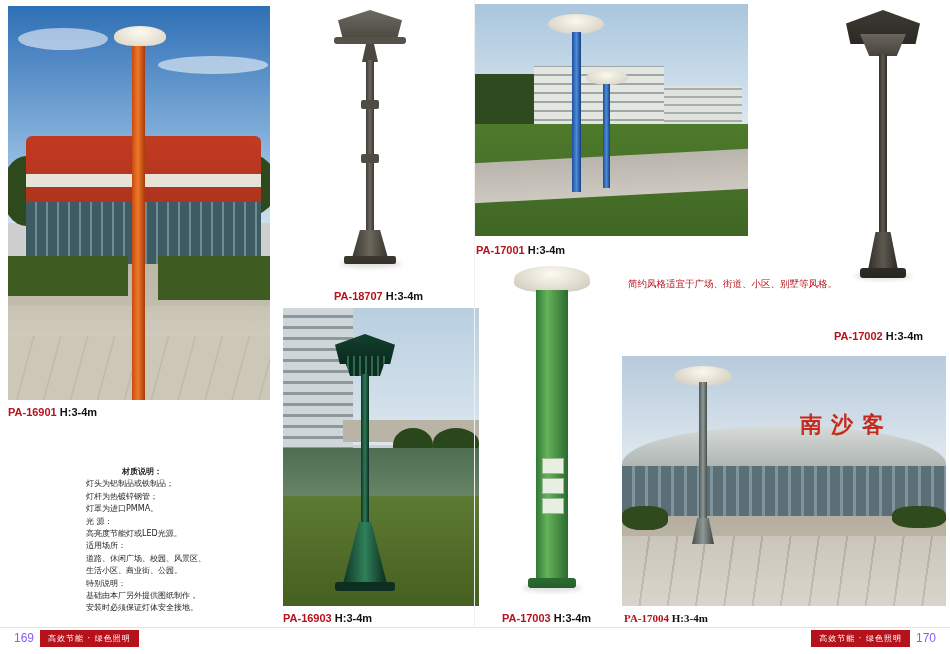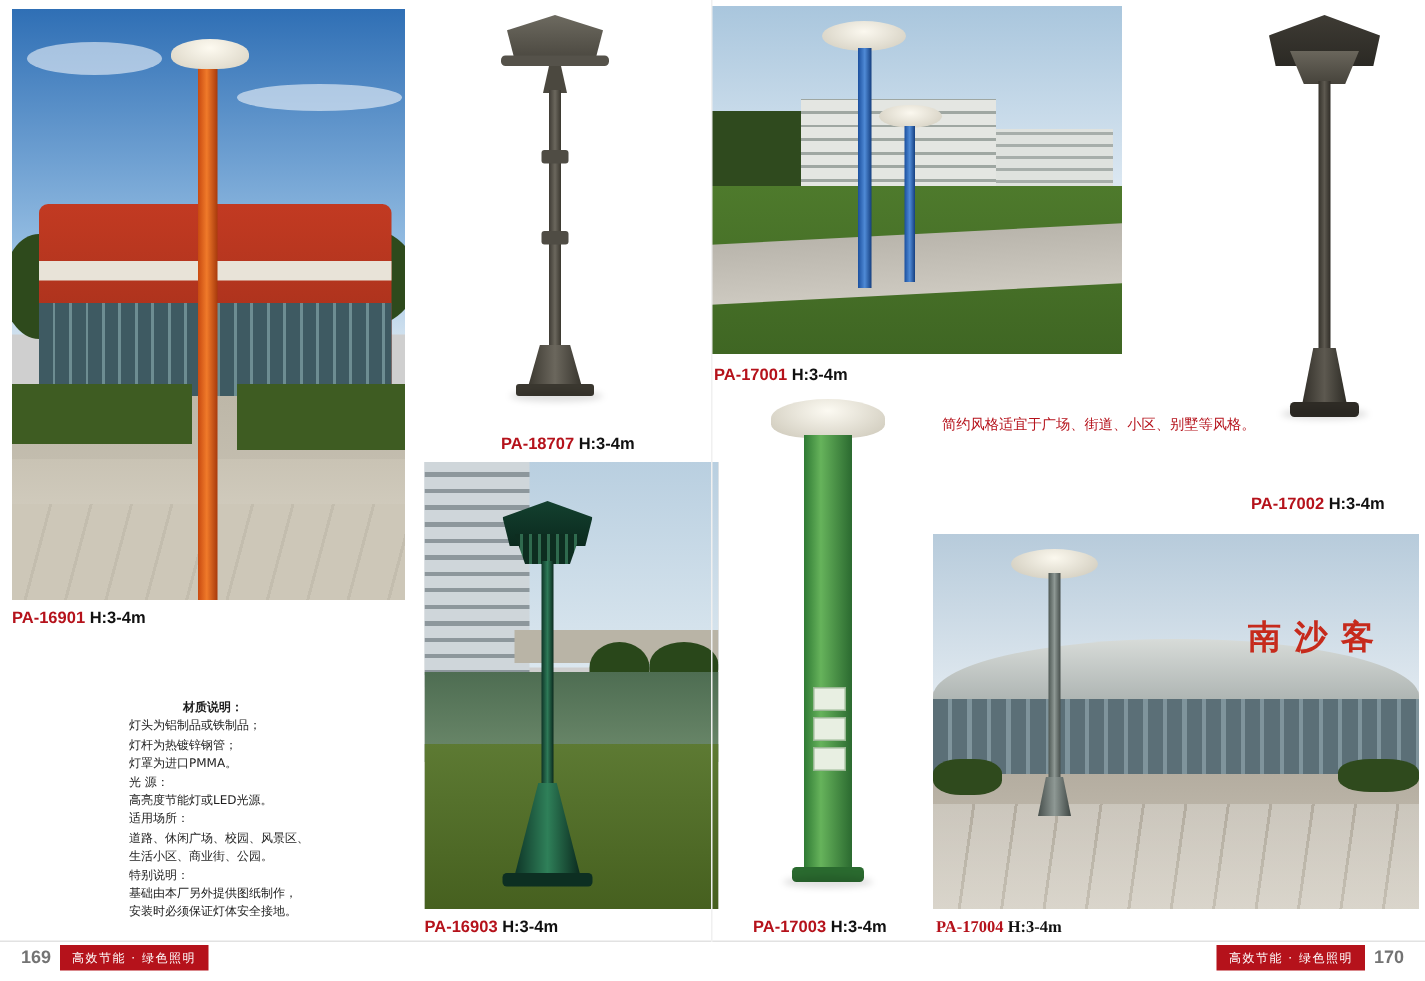--- a/index.html
+++ b/index.html
@@ -134,21 +134,21 @@
   .lampD-foot{position:absolute;left:34px;top:320px;width:48px;height:10px;background:#2a6a2f;border-radius:3px;}
 
   
   #photo7{left:622px;top:356px;width:324px;height:250px;}
   #photo7 .sky{position:absolute;left:0;top:0;width:100%;height:42%;
     background:linear-gradient(#b7cbdb,#dfe8ef);}
   #photo7 .roof{position:absolute;left:0;top:70px;width:324px;height:46px;
     background:linear-gradient(#d7dbd8,#a9b0ae);border-radius:60% 60% 0 0/100% 100% 0 0;}
   #photo7 .facade{position:absolute;left:0;top:110px;width:324px;height:52px;
     background:repeating-linear-gradient(90deg,#5b6f77 0 10px,#7f949c 10px 13px);}
-  #photo7 .redtext{position:absolute;left:178px;top:54px;color:#c62a1c;font-size:22px;font-weight:bold;letter-spacing:9px;margin-left:32px;}
+  #photo7 .redtext{position:absolute;left:178px;top:54px;color:#c62a1c;font-size:22px;font-weight:bold;letter-spacing:9px;}
   #photo7 .plaza{position:absolute;left:0;top:160px;width:324px;height:90px;
     background:linear-gradient(#b4ada0,#cdc7ba);}
   #photo7 .plazalines{position:absolute;left:0;top:180px;width:324px;height:70px;
     background:repeating-linear-gradient(98deg,rgba(255,255,255,.25) 0 26px,rgba(0,0,0,.04) 26px 28px);}
   #photo7 .shrub{position:absolute;background:#2f4a1d;border-radius:40%;}
   .lampE-head{position:absolute;left:52px;top:10px;width:58px;height:20px;
     background:radial-gradient(ellipse at 50% 30%,#fbf8ee,#cbc6b7);border-radius:50%;}
   .lampE-pole{position:absolute;left:77px;top:26px;width:8px;height:142px;
     background:linear-gradient(90deg,#4e5854,#8e9894,#474f4c);}
   .lampE-base{position:absolute;left:70px;top:162px;width:22px;height:26px;
@@ -167,21 +167,21 @@
     font-family:"DejaVu Sans","Liberation Sans",sans-serif;
   }
 
   
   .footer-left,.footer-right{
     position:absolute;bottom:6px;height:20px;display:flex;align-items:center;
   }
   .footer-left{left:8px;}
   .footer-right{right:8px;}
   .pgnum{
-    font-size:12px;font-weight:bold;color:#737373;padding:0 6px;
+    font-size:12px;font-weight:normal;color:#8b5cf6;padding:0 6px;
   }
   .ftxt{
     background:#b5121b;color:#fff;font-size:8px;padding:3px 8px;letter-spacing:1px;
     font-family:"DejaVu Sans","Liberation Sans",sans-serif;
   }
   .footline{position:absolute;left:0;bottom:26px;width:950px;height:1px;background:#e2e2e2;}
   .gutter{position:absolute;left:474px;top:0;width:1px;height:628px;background:#f0f0f0;}
 </style>
 </head>
 <body>

